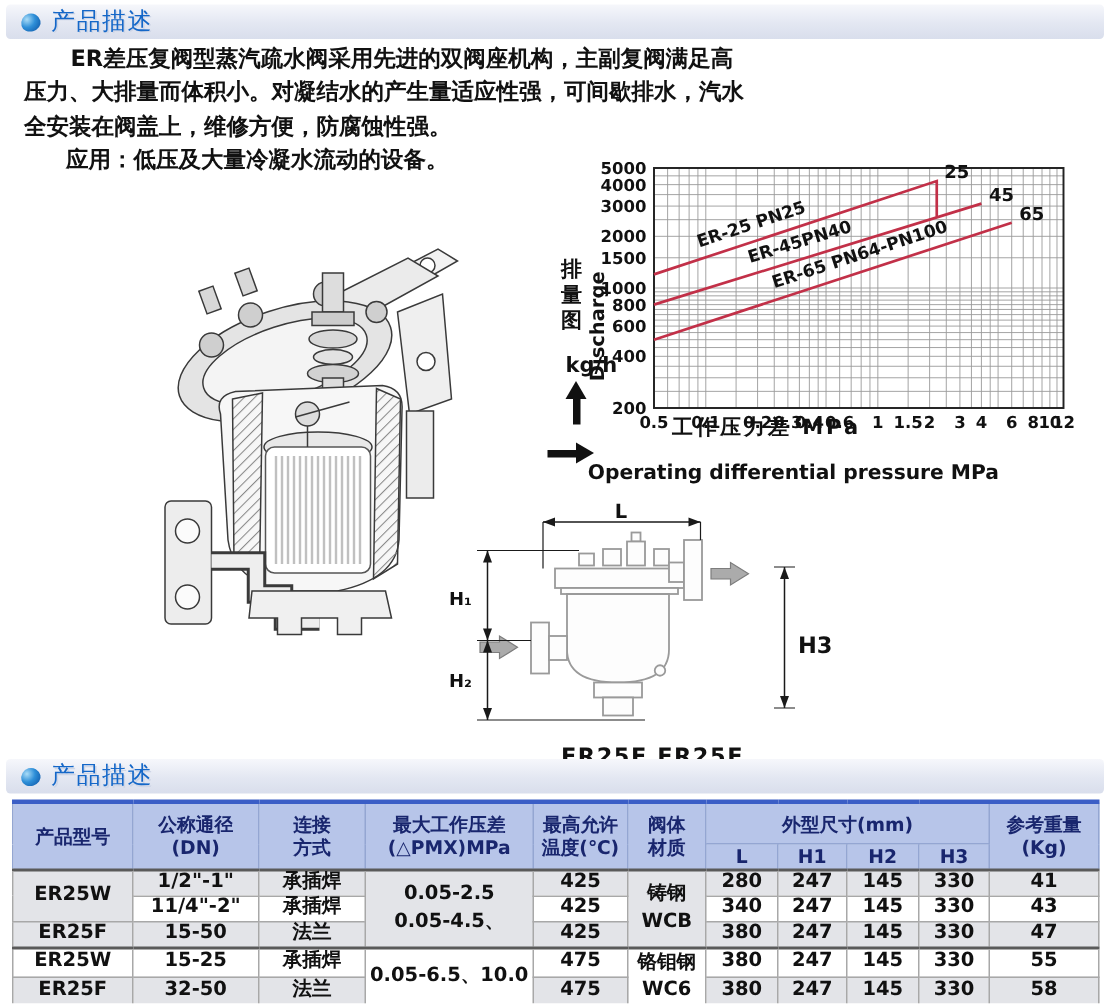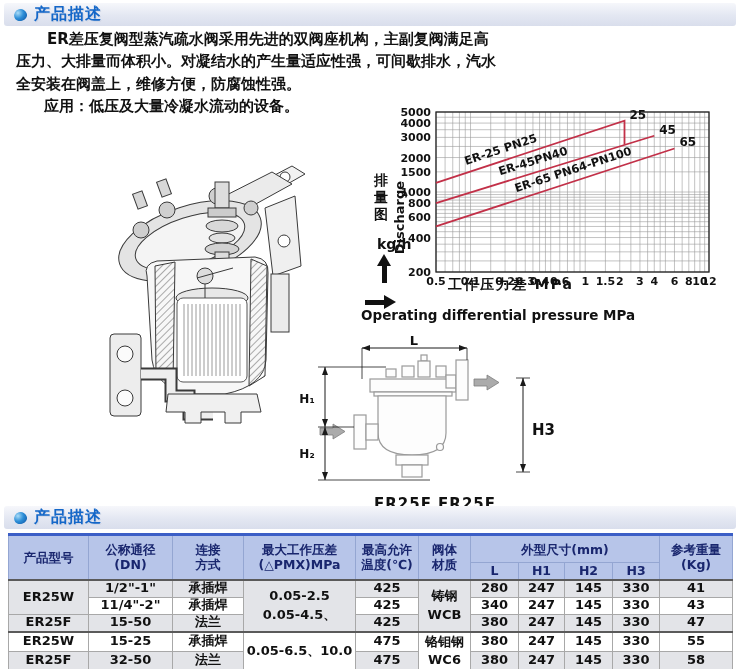--- a/index.html
+++ b/index.html
@@ -6,41 +6,41 @@
   #page{position:relative;width:740px;height:669px;background:#fff;overflow:hidden;
         font-family:"DejaVu Sans","Liberation Sans",sans-serif;color:#111;}
 
   
   .bar{position:absolute;left:4px;width:732px;height:23px;border-radius:3px;
        background:linear-gradient(180deg,#f6f7fb 0%,#e3e7f2 55%,#d9deec 100%);
        display:flex;align-items:center;padding-left:10px;box-sizing:border-box;gap:7px;}
   .bar .ball{width:13px;height:12px;border-radius:50% 50% 50% 50%/55% 55% 45% 45%;
        background:radial-gradient(circle at 35% 28%,#aadcf7 0%,#2e8fd8 45%,#0a4fa0 100%);
        transform:rotate(-15deg);}
-  .bar .t{font-size:16px;font-weight:bold;color:#1467c8;letter-spacing:1px;
+  .bar .t{font-size:16px;font-weight:normal;color:#1467c8;letter-spacing:1px;
        text-shadow:1px 1px 0 #cfd6e6;}
 
   
   #desc{position:absolute;left:16px;top:28px;width:500px;font-size:15px;font-weight:bold;
         line-height:22.4px;}
   #desc .ln{white-space:nowrap;}
   #desc .indent{padding-left:31px;}
   #desc .app{padding-left:28px;}
 
   
   #chart{position:absolute;left:340px;top:108px;width:400px;height:215px;margin-left:21px;}
   #chart svg{position:absolute;left:0;top:0;}
   .ylab-cn{position:absolute;left:13px;top:64px;width:16px;font-size:14px;font-weight:bold;
            line-height:17px;text-align:left;word-break:break-all;}
   .ylab-en{position:absolute;left:-18px;top:102px;width:112px;text-align:center;
            font-size:13px;font-weight:bold;transform:rotate(-90deg);}
   .ylab-unit{position:absolute;left:16px;top:128px;width:44px;font-size:14px;font-weight:bold;}
   .xlab-cn{position:absolute;left:50px;top:168px;width:200px;text-align:center;
            font-size:14px;font-weight:bold;letter-spacing:2px;}
-  .xlab-en{position:absolute;left:0px;top:199px;width:305px;text-align:left;
+  .xlab-en{position:absolute;left:0px;top:199px;width:305px;text-align:right;
            font-size:13.5px;font-weight:bold;}
   
   .arrow-up{position:absolute;left:16px;top:146px;width:14px;height:30px;}
   .arrow-up .head{width:0;height:0;border-left:7px solid transparent;border-right:7px solid transparent;
            border-bottom:12px solid #111;}
   .arrow-up .stem{width:5px;height:17px;background:#111;margin:0 auto;}
   .arrow-right{position:absolute;left:4px;top:187px;width:32px;height:15px;}
   .arrow-right .stem{position:absolute;left:0;top:5px;width:19px;height:5px;background:#111;}
   .arrow-right .head{position:absolute;left:19px;top:0;width:0;height:0;
            border-top:7px solid transparent;border-bottom:7px solid transparent;

